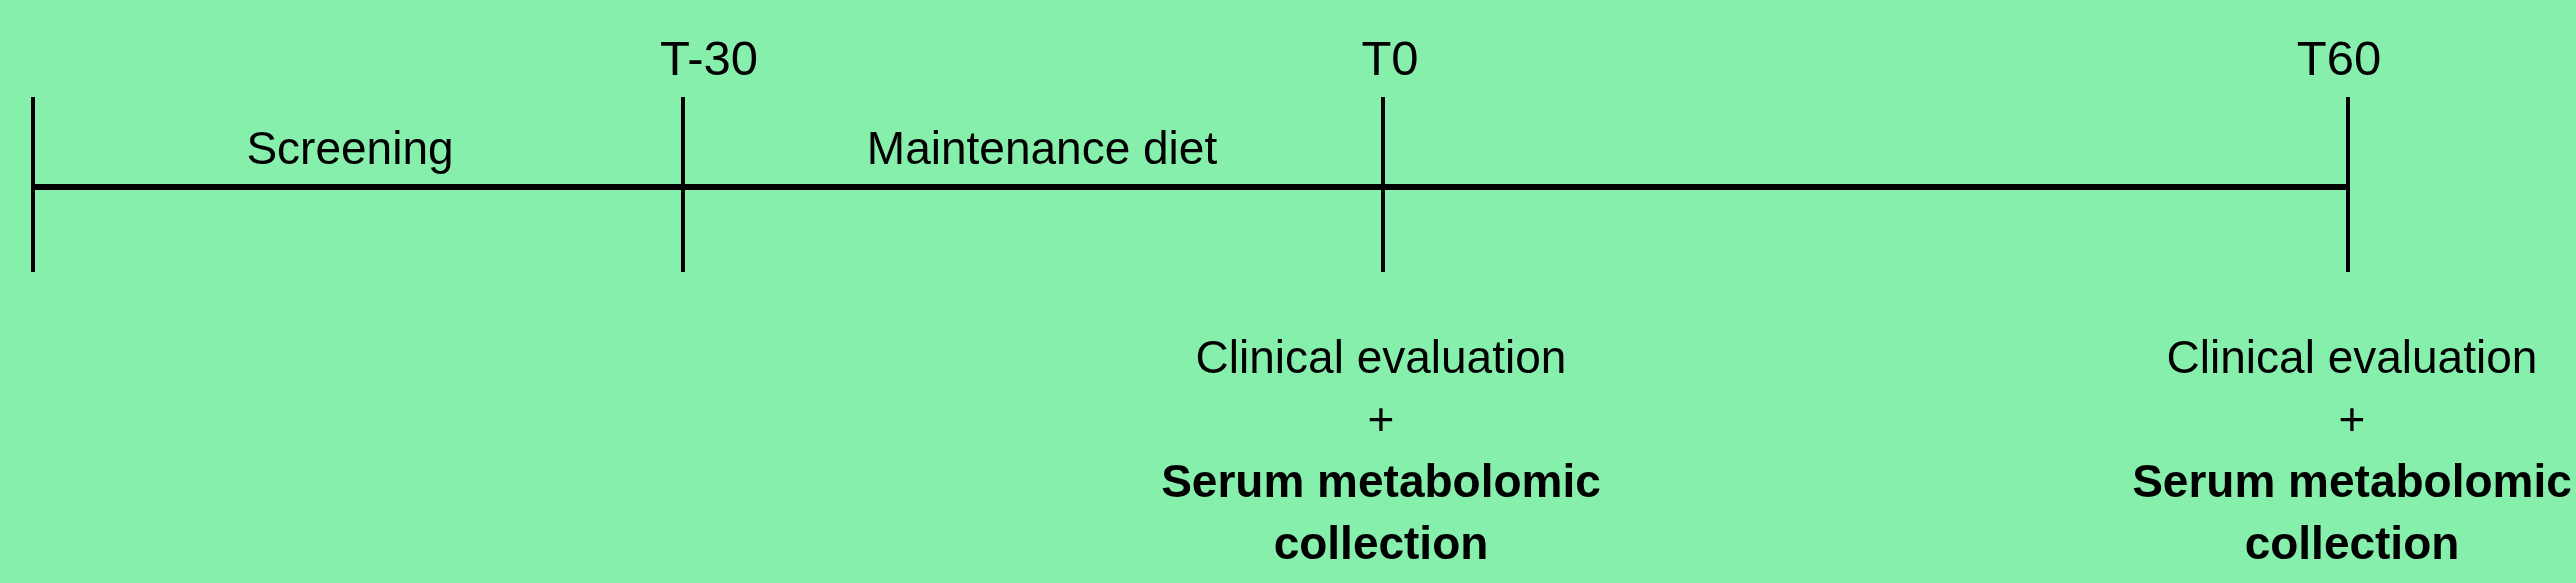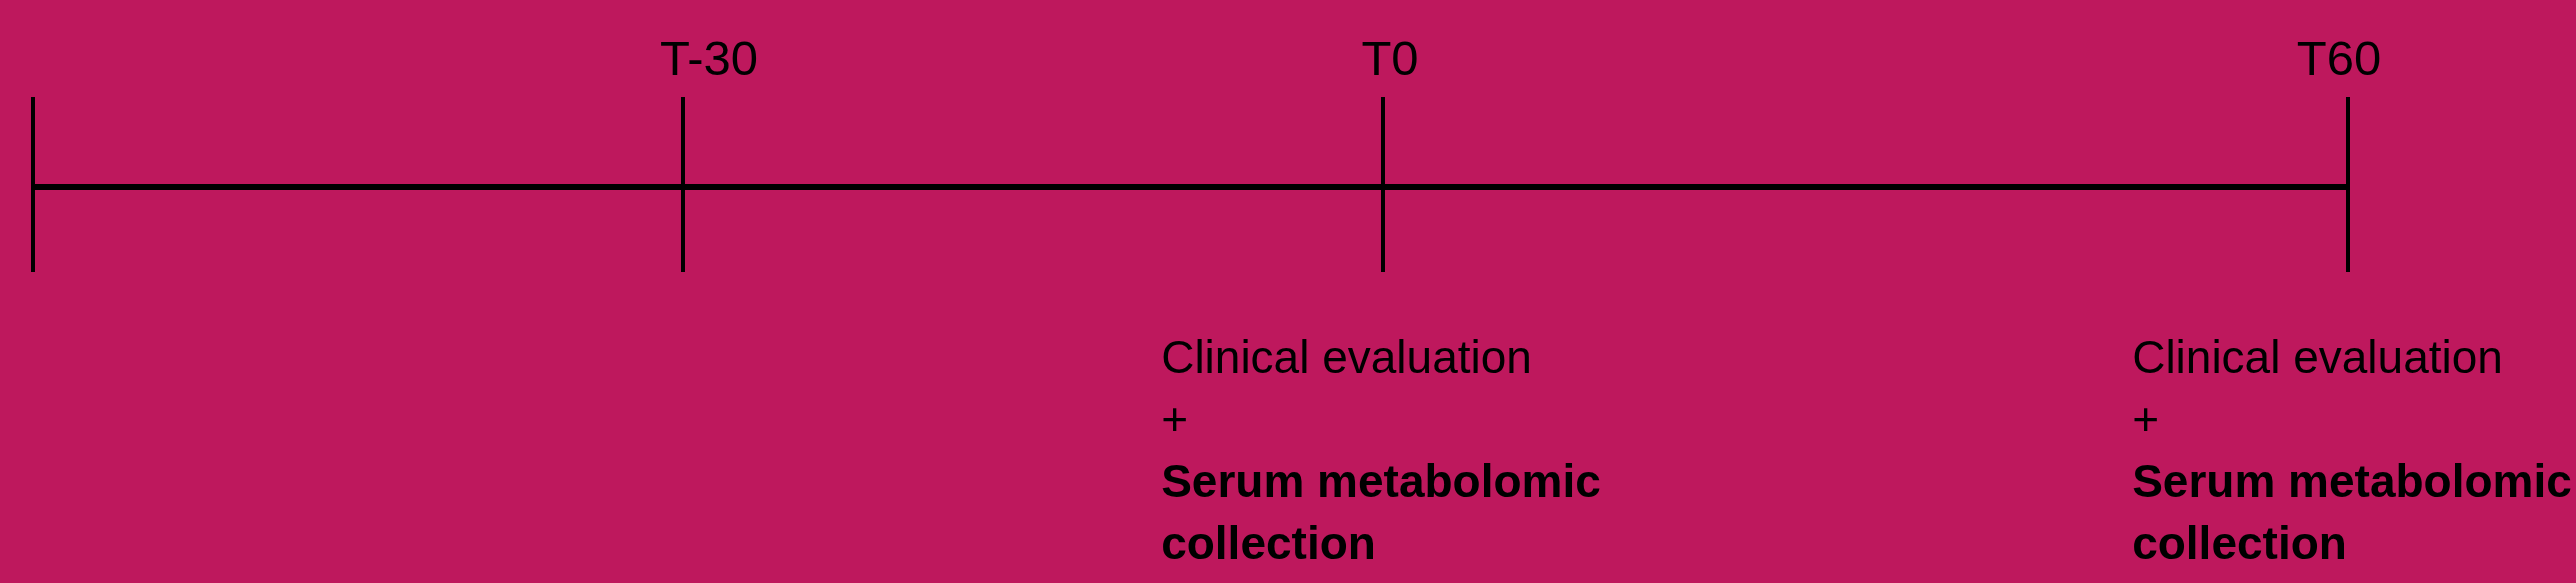--- a/index.html
+++ b/index.html
@@ -1,20 +1,20 @@
 <!DOCTYPE html>
 <html style="font-size:12.6px"><head>
 <meta charset="utf-8">
 <style>
   html, body { margin: 0; padding: 0; background: #ffffff; }
   .canvas {
     position: relative;
     width: 2576px;
     height: 583px;
-    background: #be185d;
+    background: #86efac;
     color: #000000;
     font-family: "Liberation Sans", sans-serif;
     overflow: hidden;
   }
   
   .axis {
     position: absolute;
     left: 33px;
     top: 184px;
     width: 2315px;
@@ -47,41 +47,43 @@
     font-size: 46px;
     line-height: 51px;
     white-space: nowrap;
   }
   .bold { font-weight: bold; }
   
   .event {
     position: absolute;
     top: 326px;
     transform: translateX(-50%);
-    text-align: left;
+    text-align: center;
     font-size: 46px;
     line-height: 62px;
     white-space: nowrap;
   }
 </style>
 </head>
 <body>
 
 <div class="canvas">
 
   <div class="tlabel" style="left:709px">T-30</div>
   <div class="tlabel" style="left:1390px">T0</div>
   <div class="tlabel" style="left:2339px">T60</div>
 
   <div class="axis"></div>
   <div class="tick" style="left:33px"></div>
   <div class="tick" style="left:683px"></div>
   <div class="tick" style="left:1383px"></div>
   <div class="tick" style="left:2348px"></div>
 
+  <div class="phase" style="left:350px">Screening</div>
+  <div class="phase" style="left:1042px">Maintenance diet</div>
 
   <div class="event" style="left:1381px">
     <div>Clinical evaluation</div>
     <div>+</div>
     <div class="bold">Serum metabolomic</div>
     <div class="bold">collection</div>
   </div>
 
   <div class="event" style="left:2352px">
     <div>Clinical evaluation</div>

